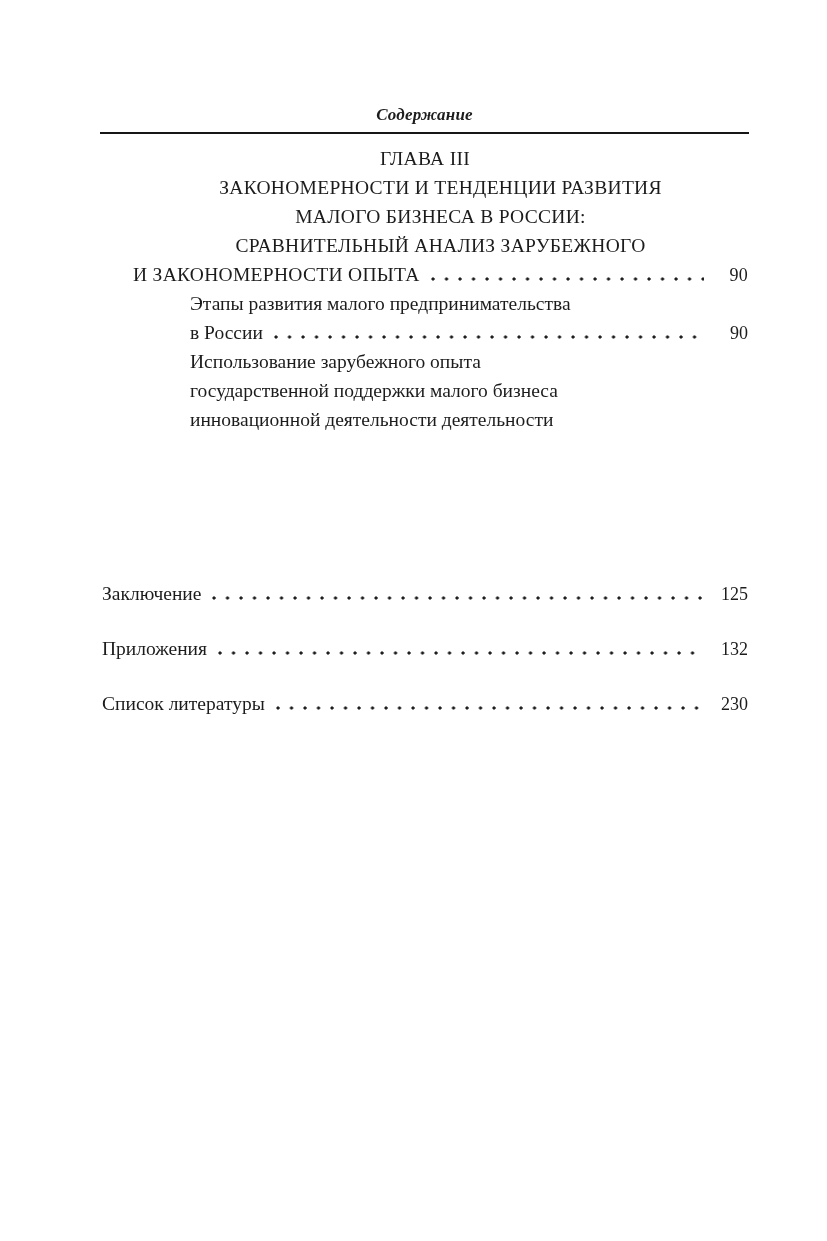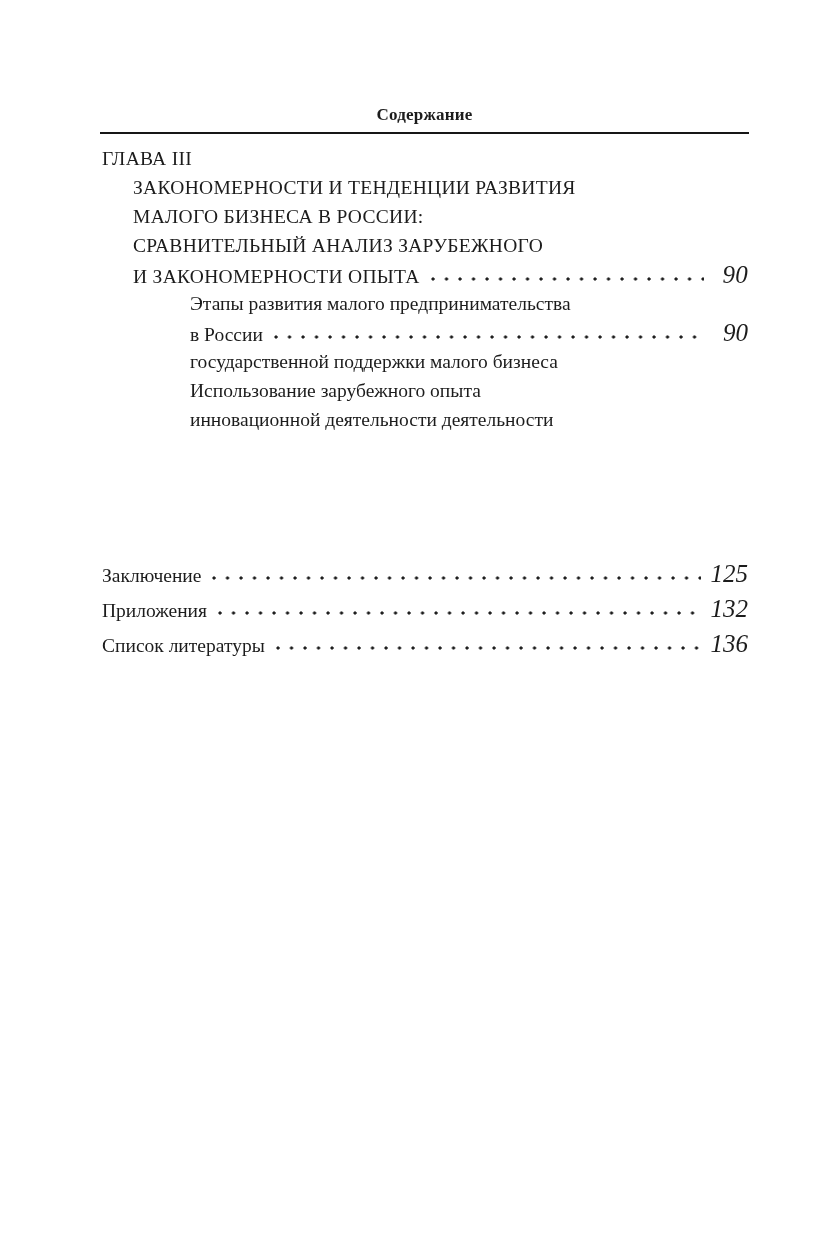--- a/index.html
+++ b/index.html
@@ -13,20 +13,21 @@
     overflow: hidden;
   }
   .running-head {
     position: absolute;
     top: 105px;
     left: 100px;
     width: 649px;
     text-align: center;
     font-size: 17px;
     font-weight: bold;
+    font-style: italic;
     letter-spacing: 0.2px;
   }
   .rule {
     position: absolute;
     top: 132px;
     left: 100px;
     width: 649px;
     height: 2px;
     background: #161616;
   }
@@ -46,40 +47,40 @@
     display: flex;
     align-items: baseline;
     height: 29px;
     line-height: 29px;
     font-size: 19.5px;
     white-space: nowrap;
   }
   .backmatter .row {
     height: 35px;
     line-height: 35px;
+    margin-top: 20px;
   }
   .lvl0 { padding-left: 2px; }
   .lvl1 { padding-left: 33px; }
   .lvl2 { padding-left: 90px; }
-  .caps { letter-spacing: 0.3px; }
+  .caps { letter-spacing: 0.3px; justify-content: center; }
   .leader {
     flex: 1 1 auto;
     align-self: stretch;
     margin: 0 10px 0 11px;
     background-image: radial-gradient(circle at 2px 2px, #1c1c1c 1.3px, rgba(0,0,0,0) 1.9px);
     background-size: 13.5px 4px;
     background-repeat: repeat-x;
     background-position: 0 17px;
   }
   .backmatter .leader { background-position: 0 20px; }
   .pagenum {
     min-width: 34px;
     text-align: right;
-    font-size: 25px;
-    font-style: italic;
+    font-size: 18px;
   }
 </style>
 </head>
 <body>
 
 <div class="page">
 
   <div class="running-head">Содержание</div>
   <div class="rule"></div>
 
@@ -107,24 +108,24 @@
     <div class="row lvl2">
       <span>Этапы развития малого предпринимательства</span>
     </div>
     <div class="row lvl2">
       <span>в России</span>
       <span class="leader"></span>
       <span class="pagenum">90</span>
     </div>
 
     <div class="row lvl2">
-      <span>государственной поддержки малого бизнеса</span>
+      <span>Использование зарубежного опыта</span>
     </div>
     <div class="row lvl2">
-      <span>Использование зарубежного опыта</span>
+      <span>государственной поддержки малого бизнеса</span>
     </div>
 
     <div class="row lvl2">
       <span>инновационной деятельности деятельности</span>
     </div>
 
   </div>
 
   <div class="backmatter">
 
@@ -136,18 +137,18 @@
 
     <div class="row lvl0">
       <span>Приложения</span>
       <span class="leader"></span>
       <span class="pagenum">132</span>
     </div>
 
     <div class="row lvl0">
       <span>Список литературы</span>
       <span class="leader"></span>
-      <span class="pagenum">136</span>
+      <span class="pagenum">230</span>
     </div>
 
   </div>
 
 </div>
 
 </body></html>

